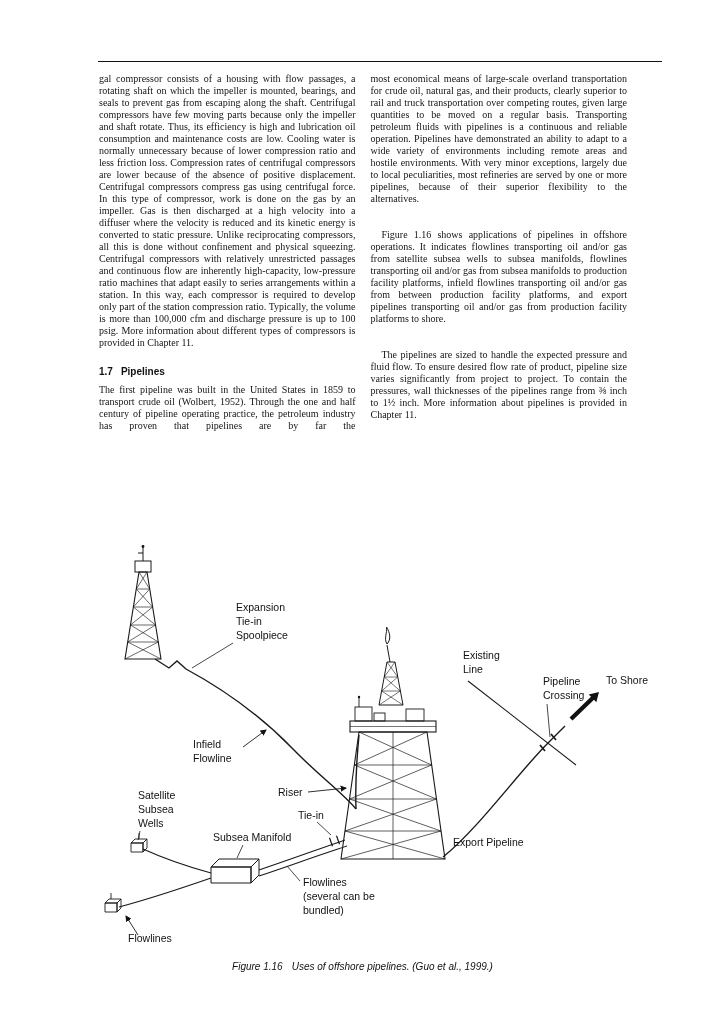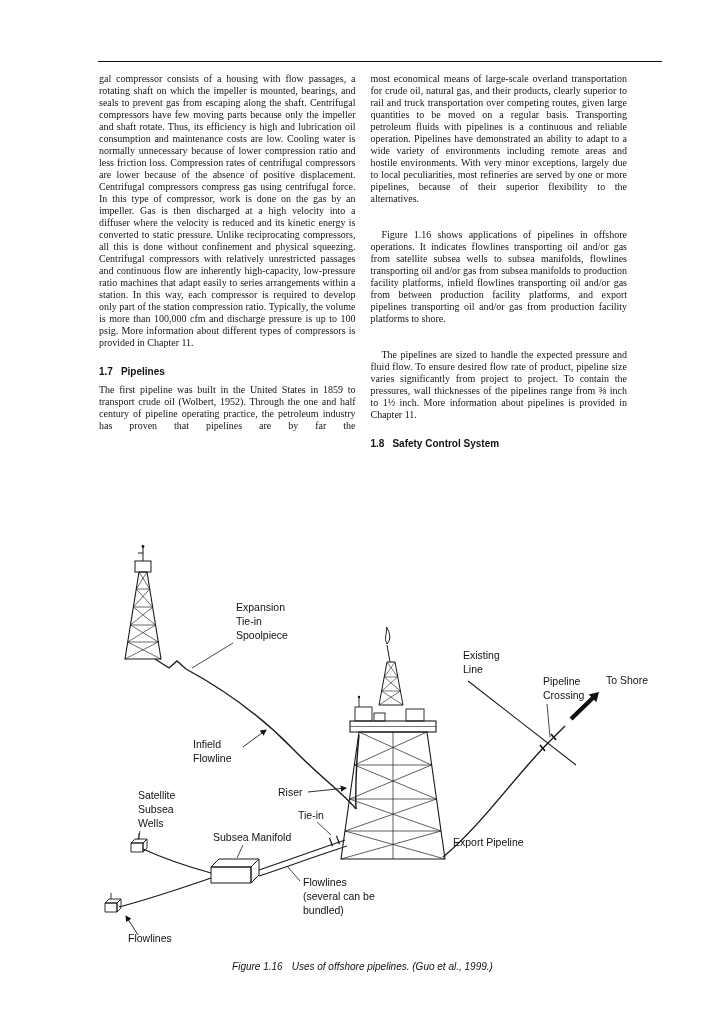--- a/index.html
+++ b/index.html
@@ -62,23 +62,20 @@
       <p class="para">gal compressor consists of a housing with flow passages, a rotating shaft on which the impeller is mounted, bearings, and seals to prevent gas from escaping along the shaft. Centrifugal compressors have few moving parts because only the impeller and shaft rotate. Thus, its efficiency is high and lubrication oil consumption and maintenance costs are low. Cooling water is normally unnecessary because of lower compression ratio and less friction loss. Compression rates of centrifugal compressors are lower because of the absence of positive displacement. Centrifugal compressors compress gas using centrifugal force. In this type of compressor, work is done on the gas by an impeller. Gas is then discharged at a high velocity into a diffuser where the velocity is reduced and its kinetic energy is converted to static pressure. Unlike reciprocating compressors, all this is done without confinement and physical squeezing. Centrifugal compressors with relatively unrestricted passages and continuous flow are inherently high-capacity, low-pressure ratio machines that adapt easily to series arrangements within a station. In this way, each compressor is required to develop only part of the station compression ratio. Typically, the volume is more than 100,000 cfm and discharge pressure is up to 100 psig. More information about different types of compressors is provided in Chapter 11.</p>
       <h2 class="sect">
         <span class="num">1.7</span><span class="ttl">Pipelines</span>
       </h2>
       <p class="para cont">The first pipeline was built in the United States in 1859 to transport crude oil (Wolbert, 1952). Through the one and half century of pipeline operating practice, the petroleum industry has proven that pipelines are by far the</p>
     </div>
     <div class="col">
       <p class="para">most economical means of large-scale overland transportation for crude oil, natural gas, and their products, clearly superior to rail and truck transportation over competing routes, given large quantities to be moved on a regular basis. Transporting petroleum fluids with pipelines is a continuous and reliable operation. Pipelines have demonstrated an ability to adapt to a wide variety of environments including remote areas and hostile environments. With very minor exceptions, largely due to local peculiarities, most refineries are served by one or more pipelines, because of their superior flexibility to the alternatives.</p>
       <p class="para indent">Figure 1.16 shows applications of pipelines in offshore operations. It indicates flowlines transporting oil and/or gas from satellite subsea wells to subsea manifolds, flowlines transporting oil and/or gas from subsea manifolds to production facility platforms, infield flowlines transporting oil and/or gas from between production facility platforms, and export pipelines transporting oil and/or gas from production facility platforms to shore.</p>
       <p class="para indent">The pipelines are sized to handle the expected pressure and fluid flow. To ensure desired flow rate of product, pipeline size varies significantly from project to project. To contain the pressures, wall thicknesses of the pipelines range from ⅜ inch to 1½ inch. More information about pipelines is provided in Chapter 11.</p>
-      <h2 class="sect">
-        <span class="num">1.8</span><span class="ttl">Safety Control System</span>
-      </h2>
     </div>
   </main>
 
   <svg class="fig-svg" width="575" height="418" viewBox="0 0 575 418" xmlns="http://www.w3.org/2000/svg">
     <defs>
       <marker id="arrow" viewBox="0 0 10 10" refX="8.5" refY="5" markerWidth="7" markerHeight="7" orient="auto">
         <path d="M0,0 L10,5 L0,10 Z" fill="#111"></path>
       </marker>
     </defs>
 

